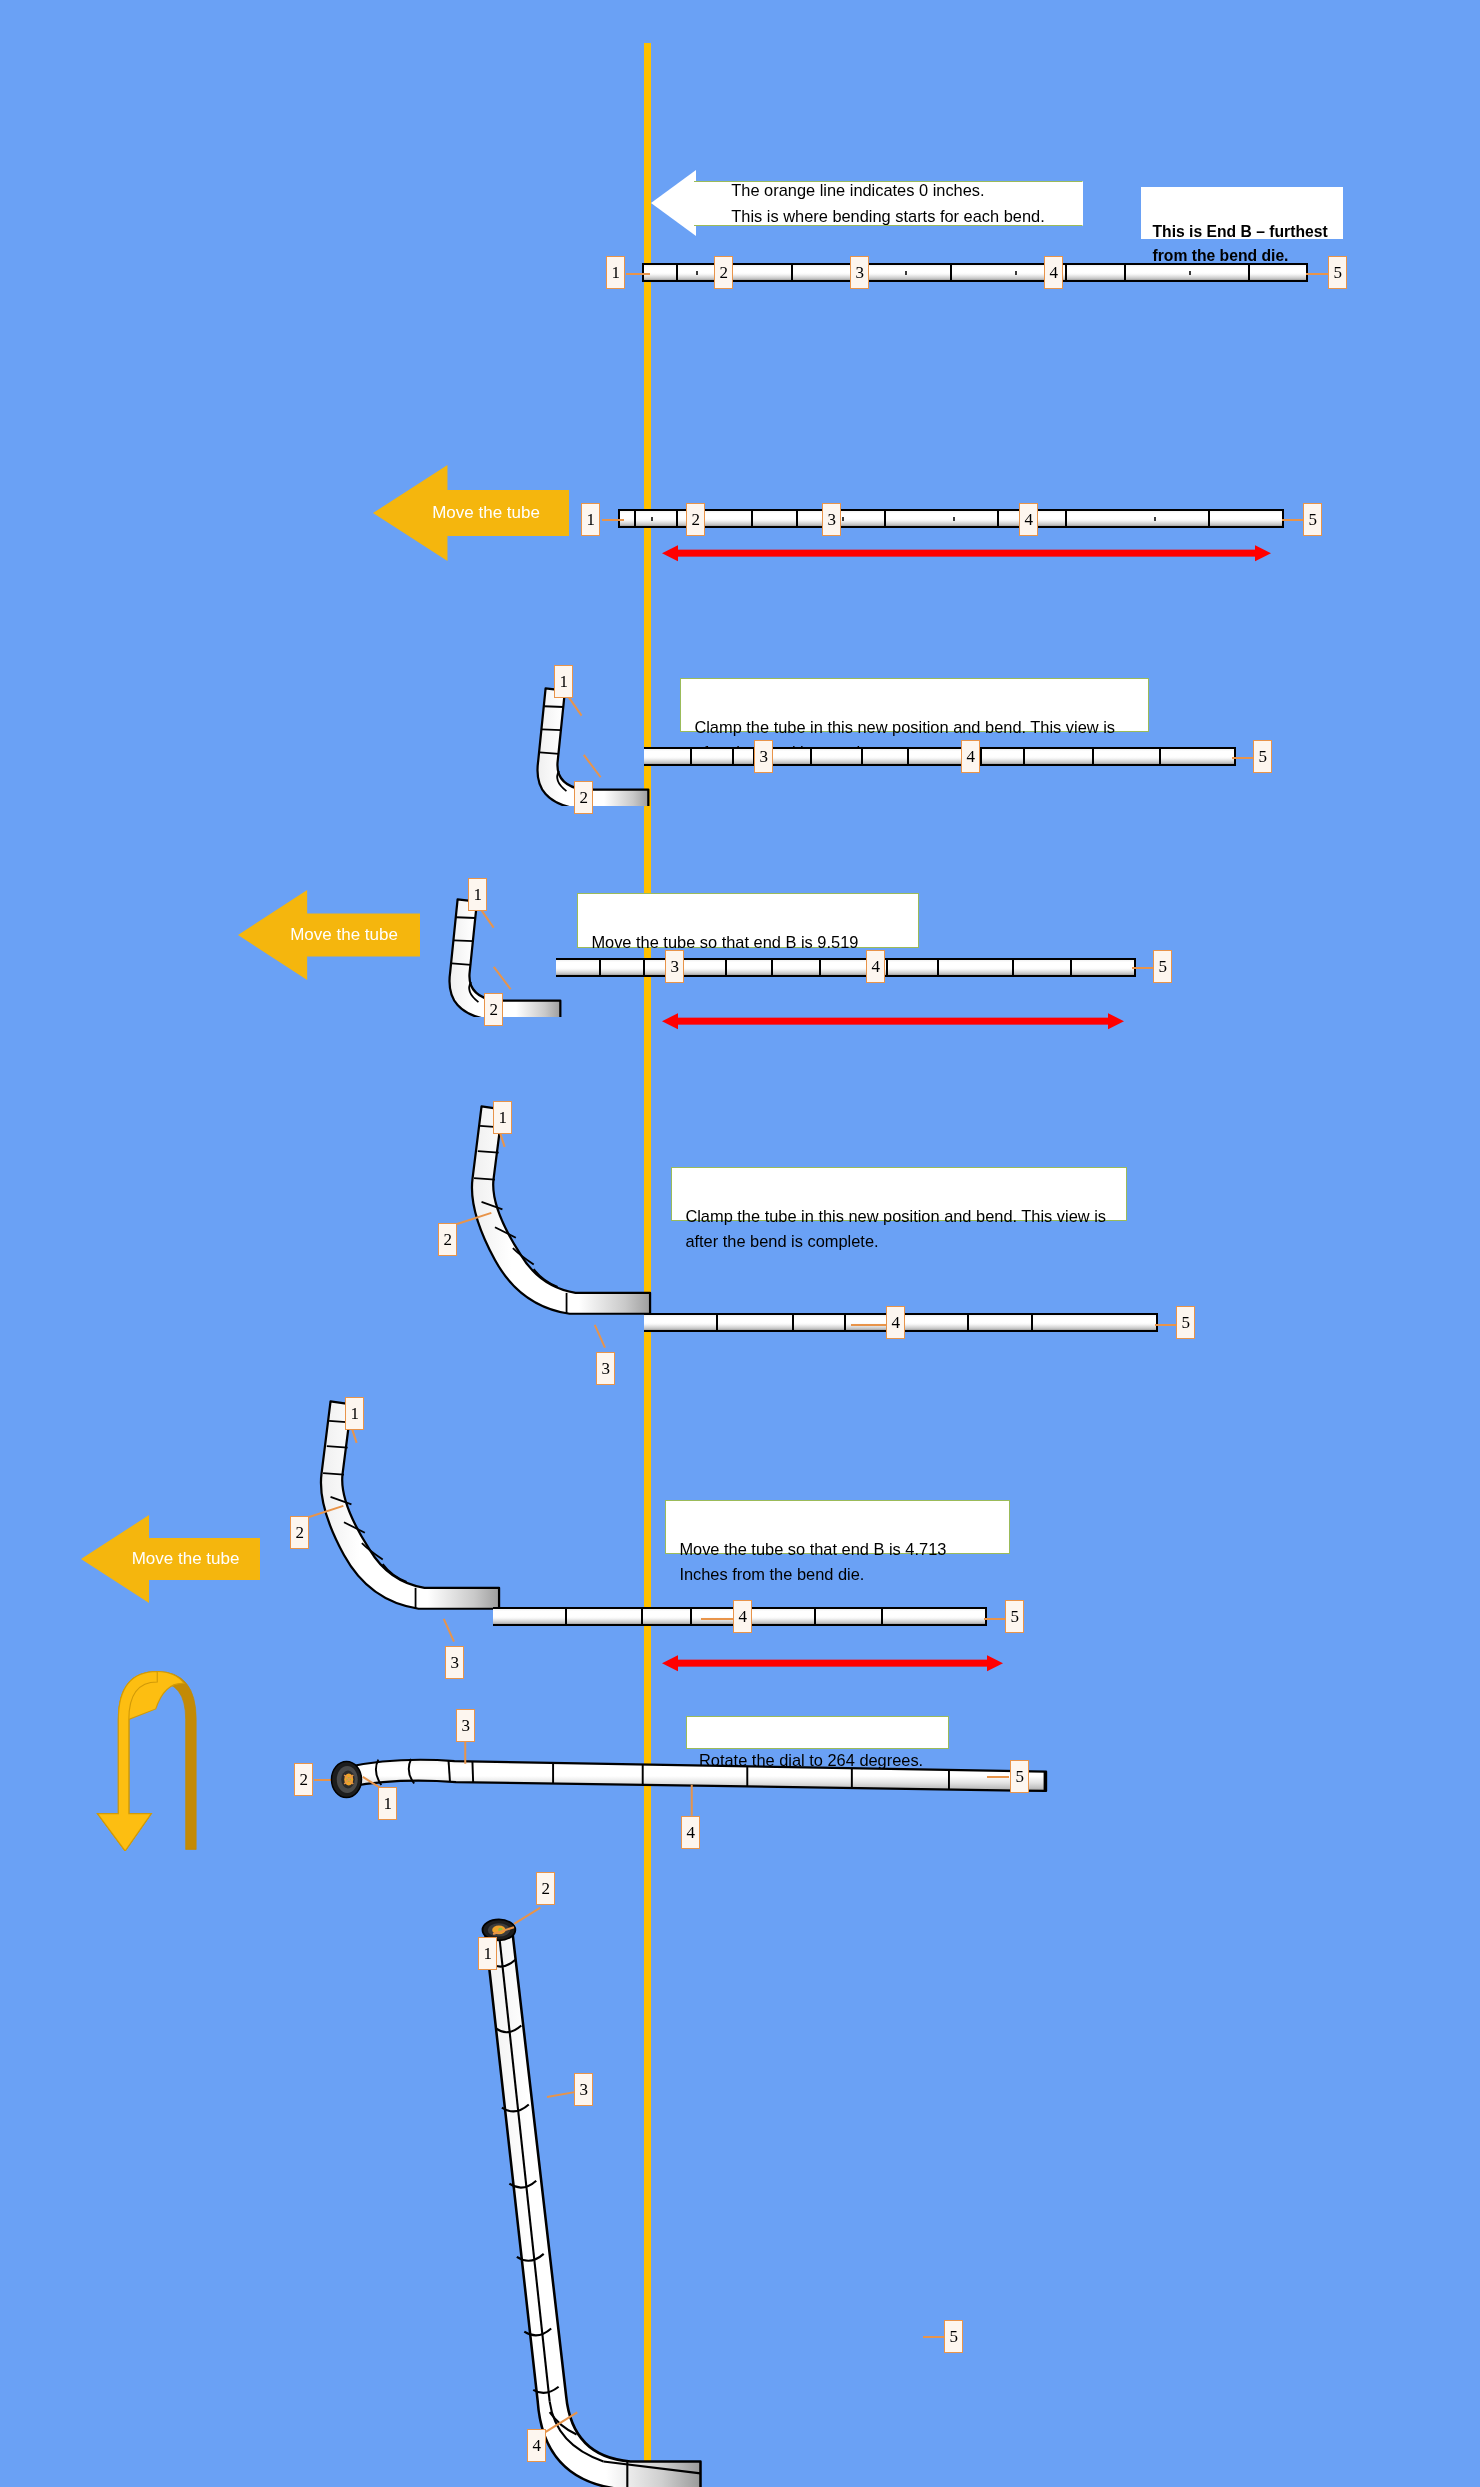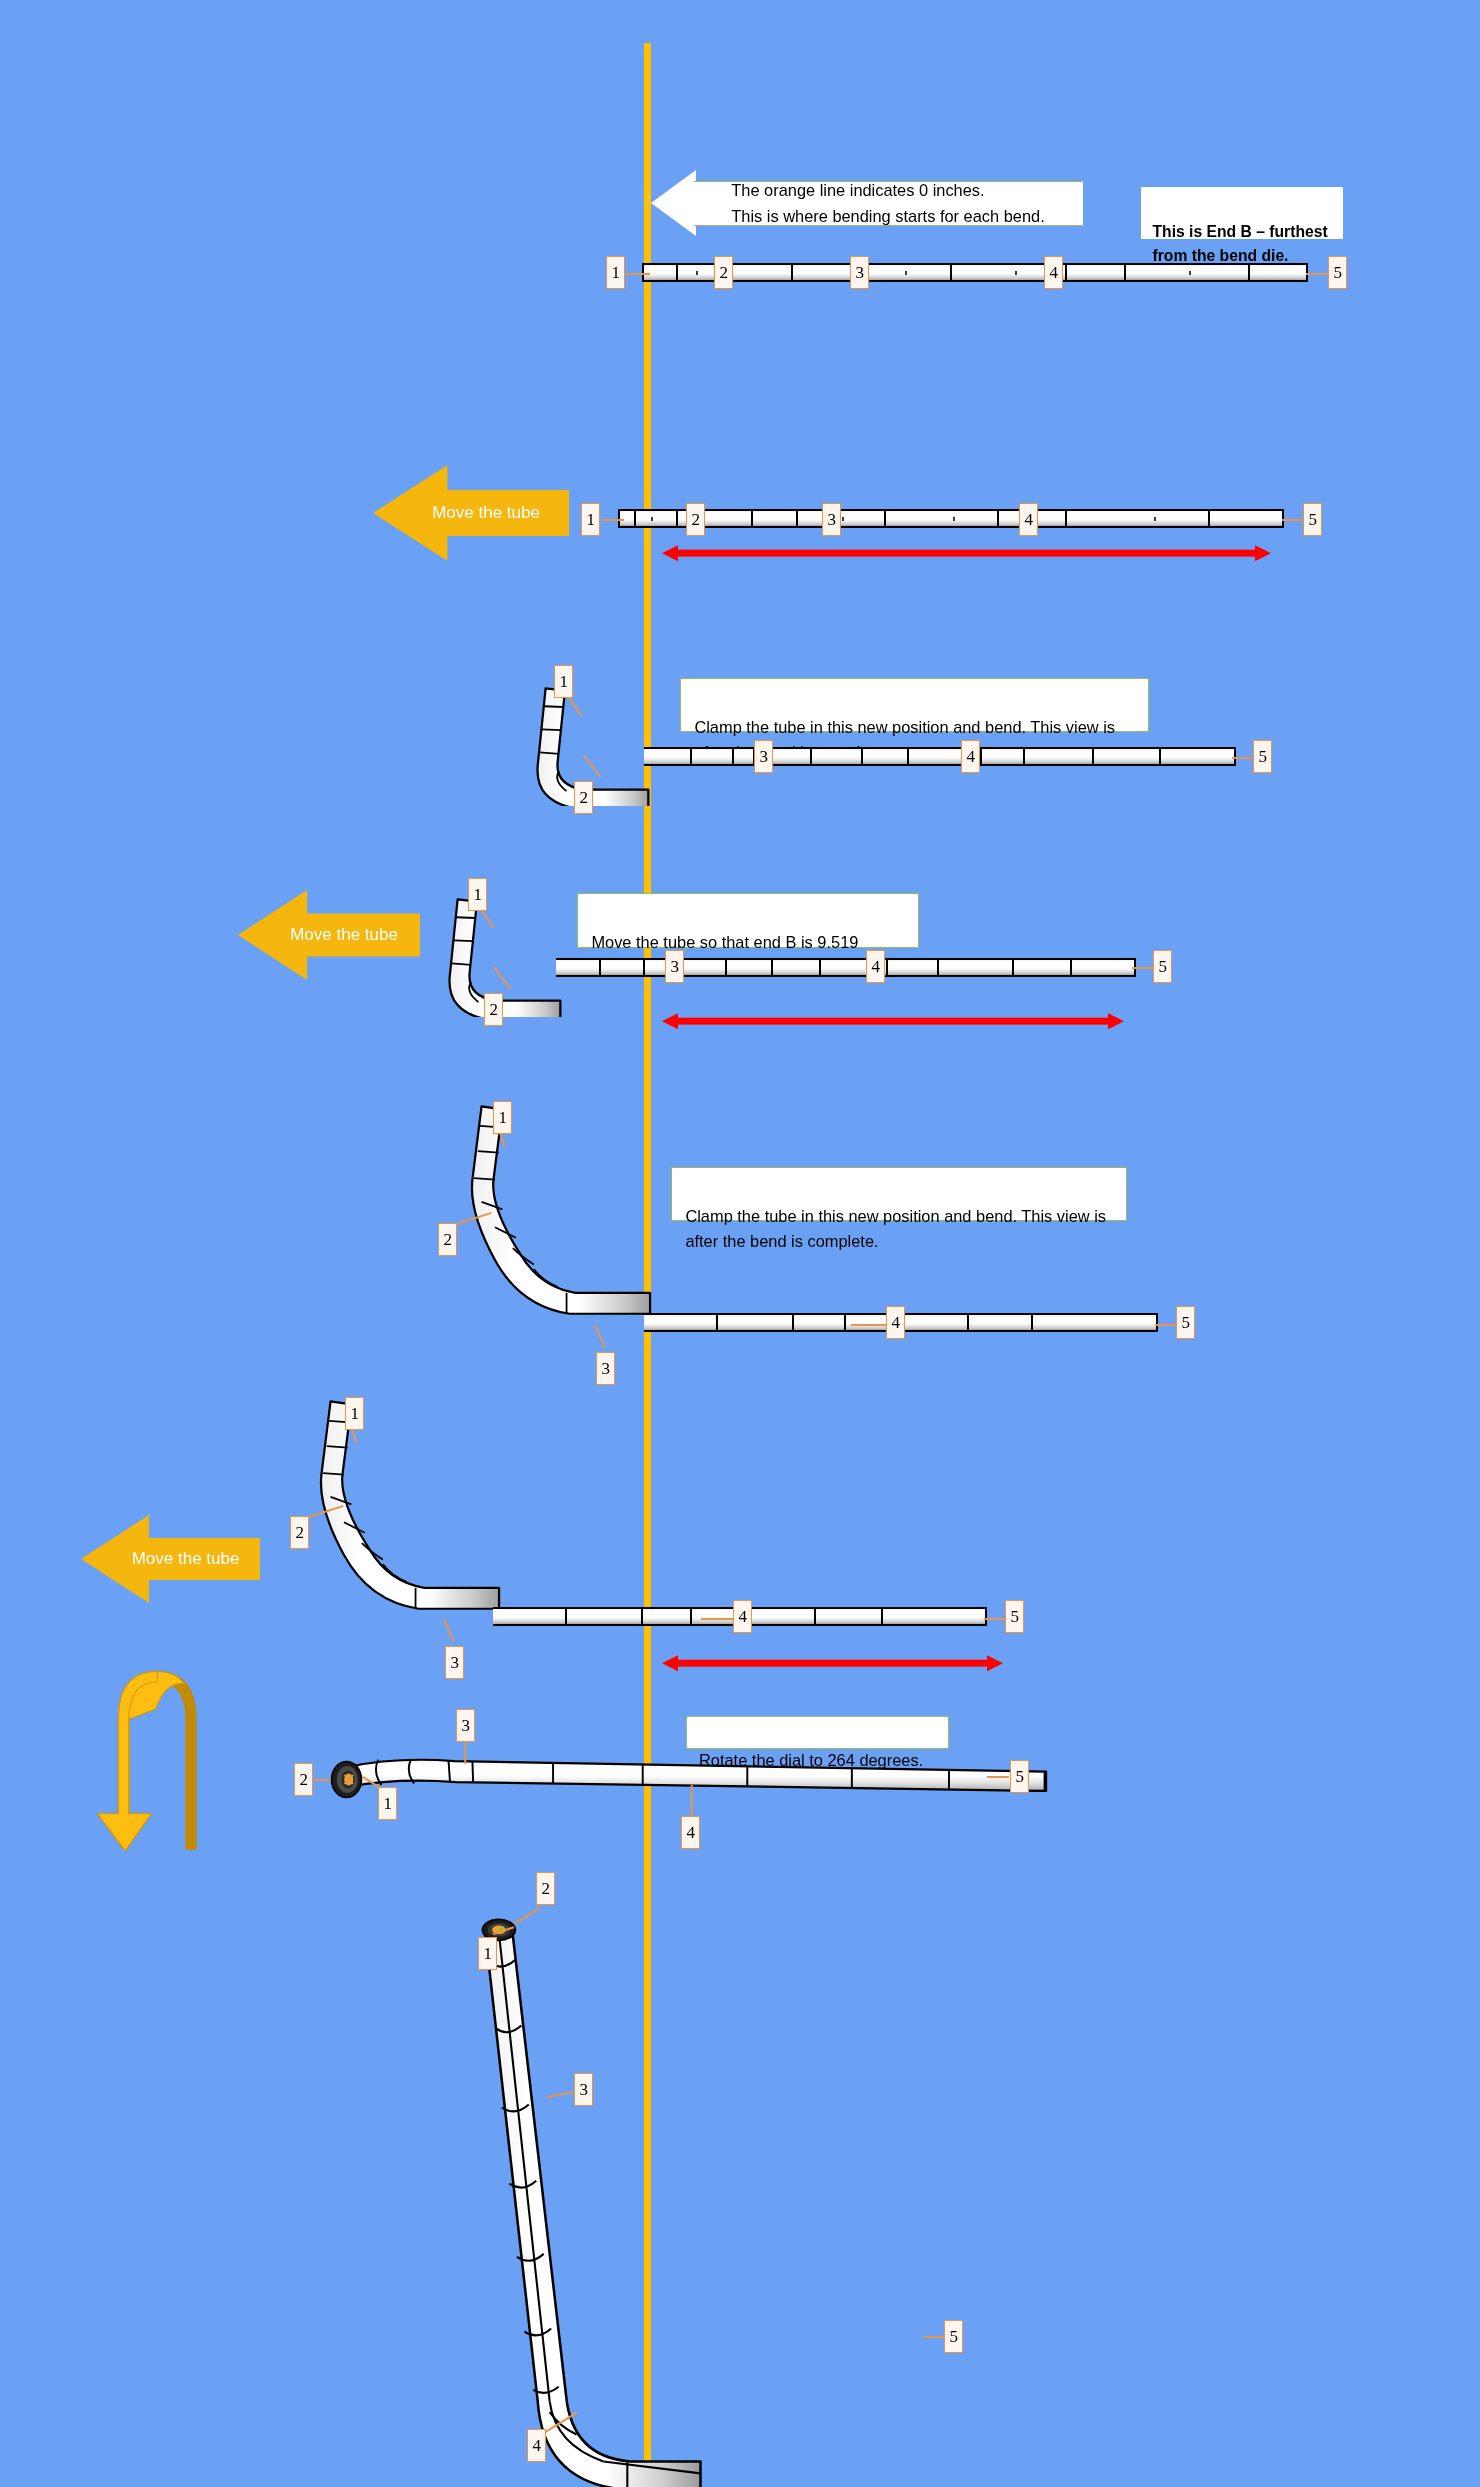--- a/index.html
+++ b/index.html
@@ -333,20 +333,24 @@
   <div class="tag" style="left:493px; top:1101px;">1</div>
   <div class="leader" style="left:457px; top:1223px; width:36px; transform:rotate(-18deg);"></div>
   <div class="tag" style="left:438px; top:1223px;">2</div>
   <div class="leader" style="left:595px; top:1324px; width:25.4px; transform:rotate(66deg);"></div>
   <div class="tag" style="left:596px; top:1352px;">3</div>
   <div class="leader" style="left:851px; top:1324px; width:36px;"></div>
   <div class="tag" style="left:886px; top:1306px;">4</div>
   <div class="leader" style="left:1155px; top:1324px; width:22.4px;"></div>
   <div class="tag" style="left:1176px; top:1306px;">5</div>
 
+  <div class="callout" style="left:665px; top:1500px; width:345px; height:54px;">
+    <span>Move the tube so that end B is 4.713
+Inches from the bend die.</span>
+  </div>
 
   <div class="move-arrow" style="left:81px; top:1515px; width:179px; height:88px;">
     <span>Move the tube</span>
   </div>
 
   <svg class="bend-svg" viewBox="0 0 320 350" width="239" height="261" style="left:305px; top:1391px;">
     <path d="M 62 18 L 50 112 Q 46 150 86 212 Q 112 256 160 264 L 260 264 L 260 292 L 152 292
              Q 86 282 52 220 Q 16 154 22 110 L 34 14 Z" fill="url(#gv1)" stroke="#000" stroke-width="3" stroke-linejoin="round"></path>
     <g stroke="#000" stroke-width="2.4" fill="none">
       <path d="M 60 42 L 32 40"></path>

